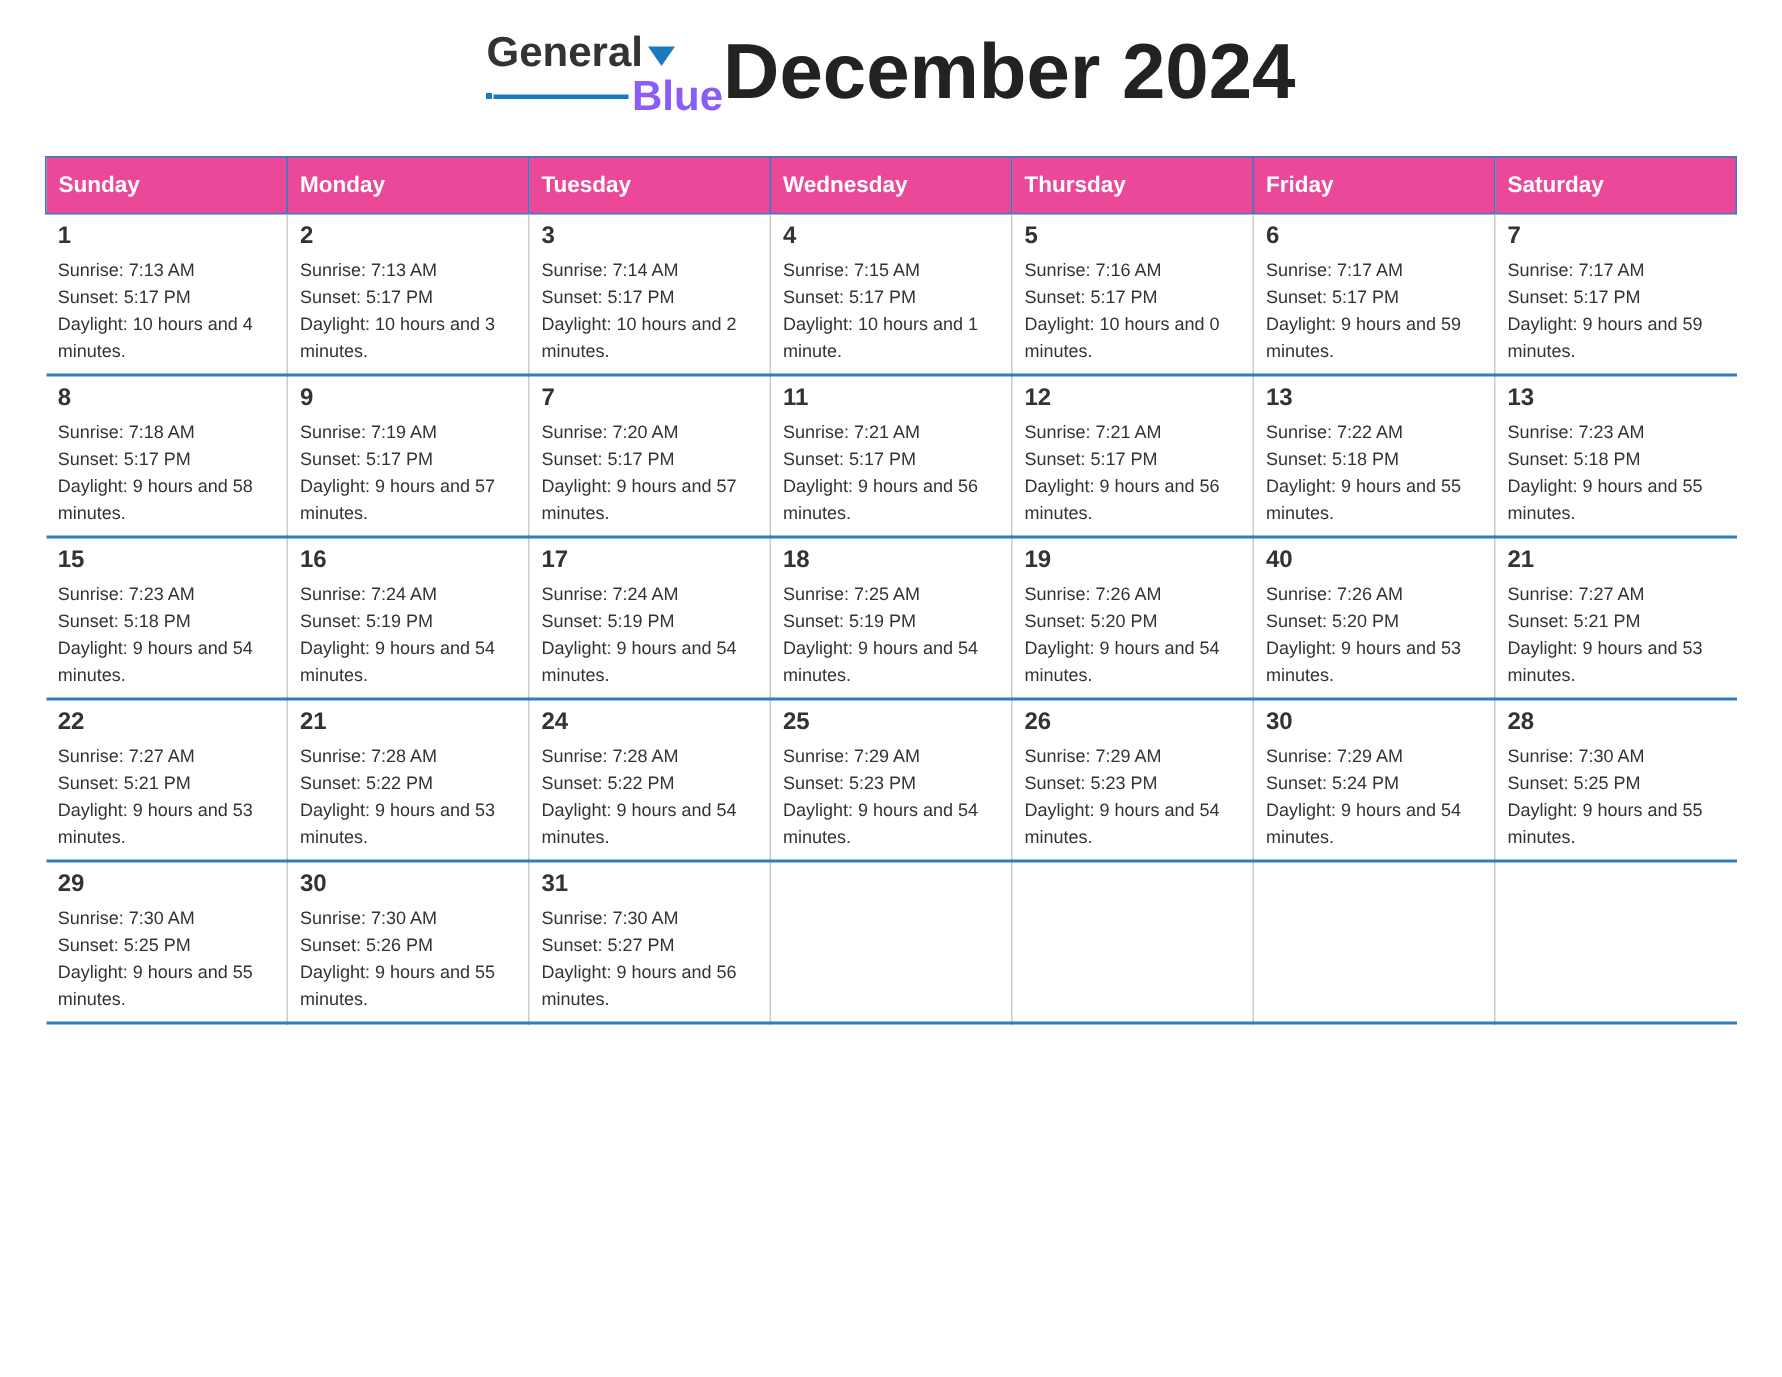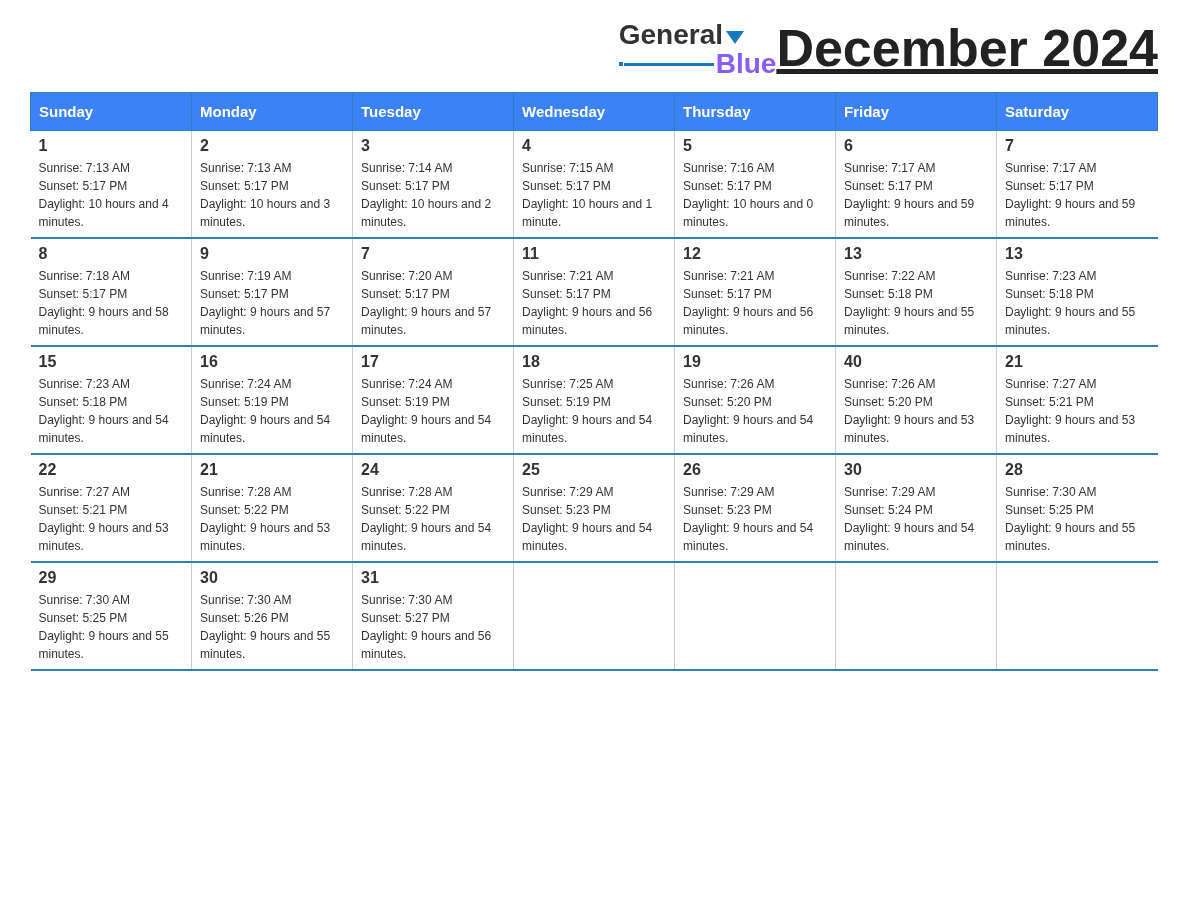--- a/index.html
+++ b/index.html
@@ -5,57 +5,56 @@
     * { margin: 0; padding: 0; box-sizing: border-box; }
     body {
       font-family: Arial, sans-serif;
       background: #fff;
       width: 1188px;
       min-height: 918px;
       padding: 20px 30px;
     }
     .header-row {
       display: flex;
-      justify-content: flex-end;
+      justify-content: center;
       align-items: flex-start;
-      margin-bottom: 12px;
+      margin-bottom: 24px;
     }
     .logo {
       display: flex;
       flex-direction: column;
       align-items: flex-start;
     }
     .logo-text {
       font-size: 28px;
       font-weight: bold;
       color: #333;
       line-height: 1.1;
     }
     .title-section {
       text-align: right;
     }
     .main-title {
       font-size: 52px;
       font-weight: bold;
       color: #222;
       line-height: 1.1;
-      text-decoration: underline;
     }
     .subtitle {
       font-size: 22px;
       color: #555;
       margin-top: 4px;
     }
     .calendar-table {
       width: 100%;
       border-collapse: collapse;
       margin-top: 10px;
     }
     .calendar-table thead tr {
-      background: #3b82f6;
+      background: #ec4899;
       color: #fff;
     }
     .calendar-table thead th {
       padding: 10px 8px;
       font-size: 15px;
       font-weight: bold;
       text-align: left;
       border: 1px solid #2e7fc1;
     }
     .calendar-table tbody tr {

